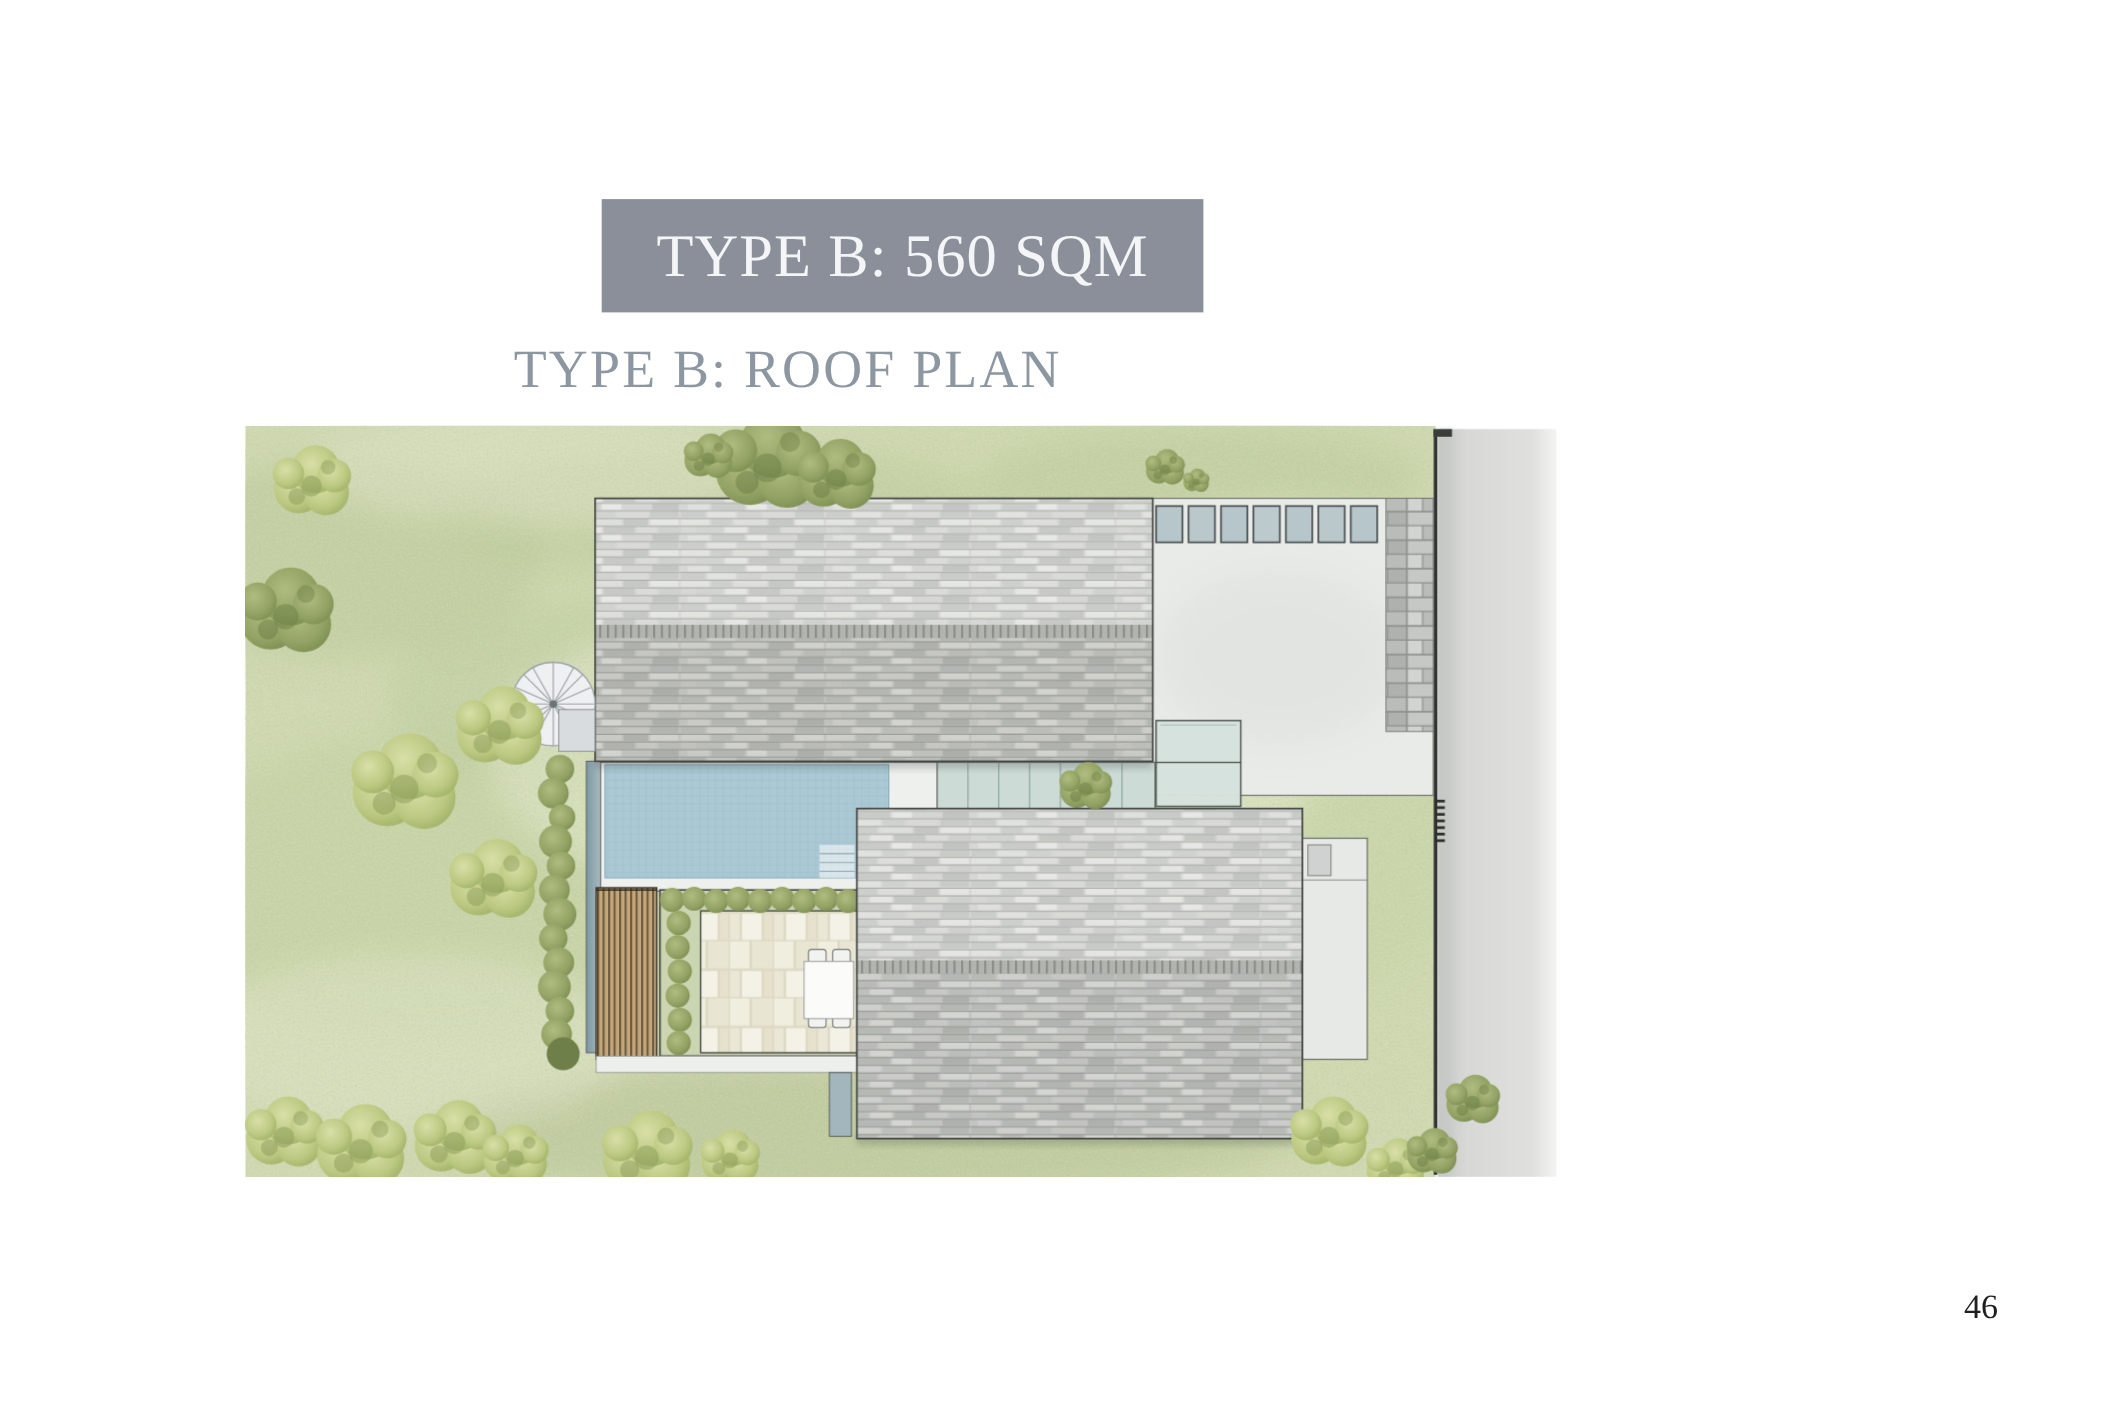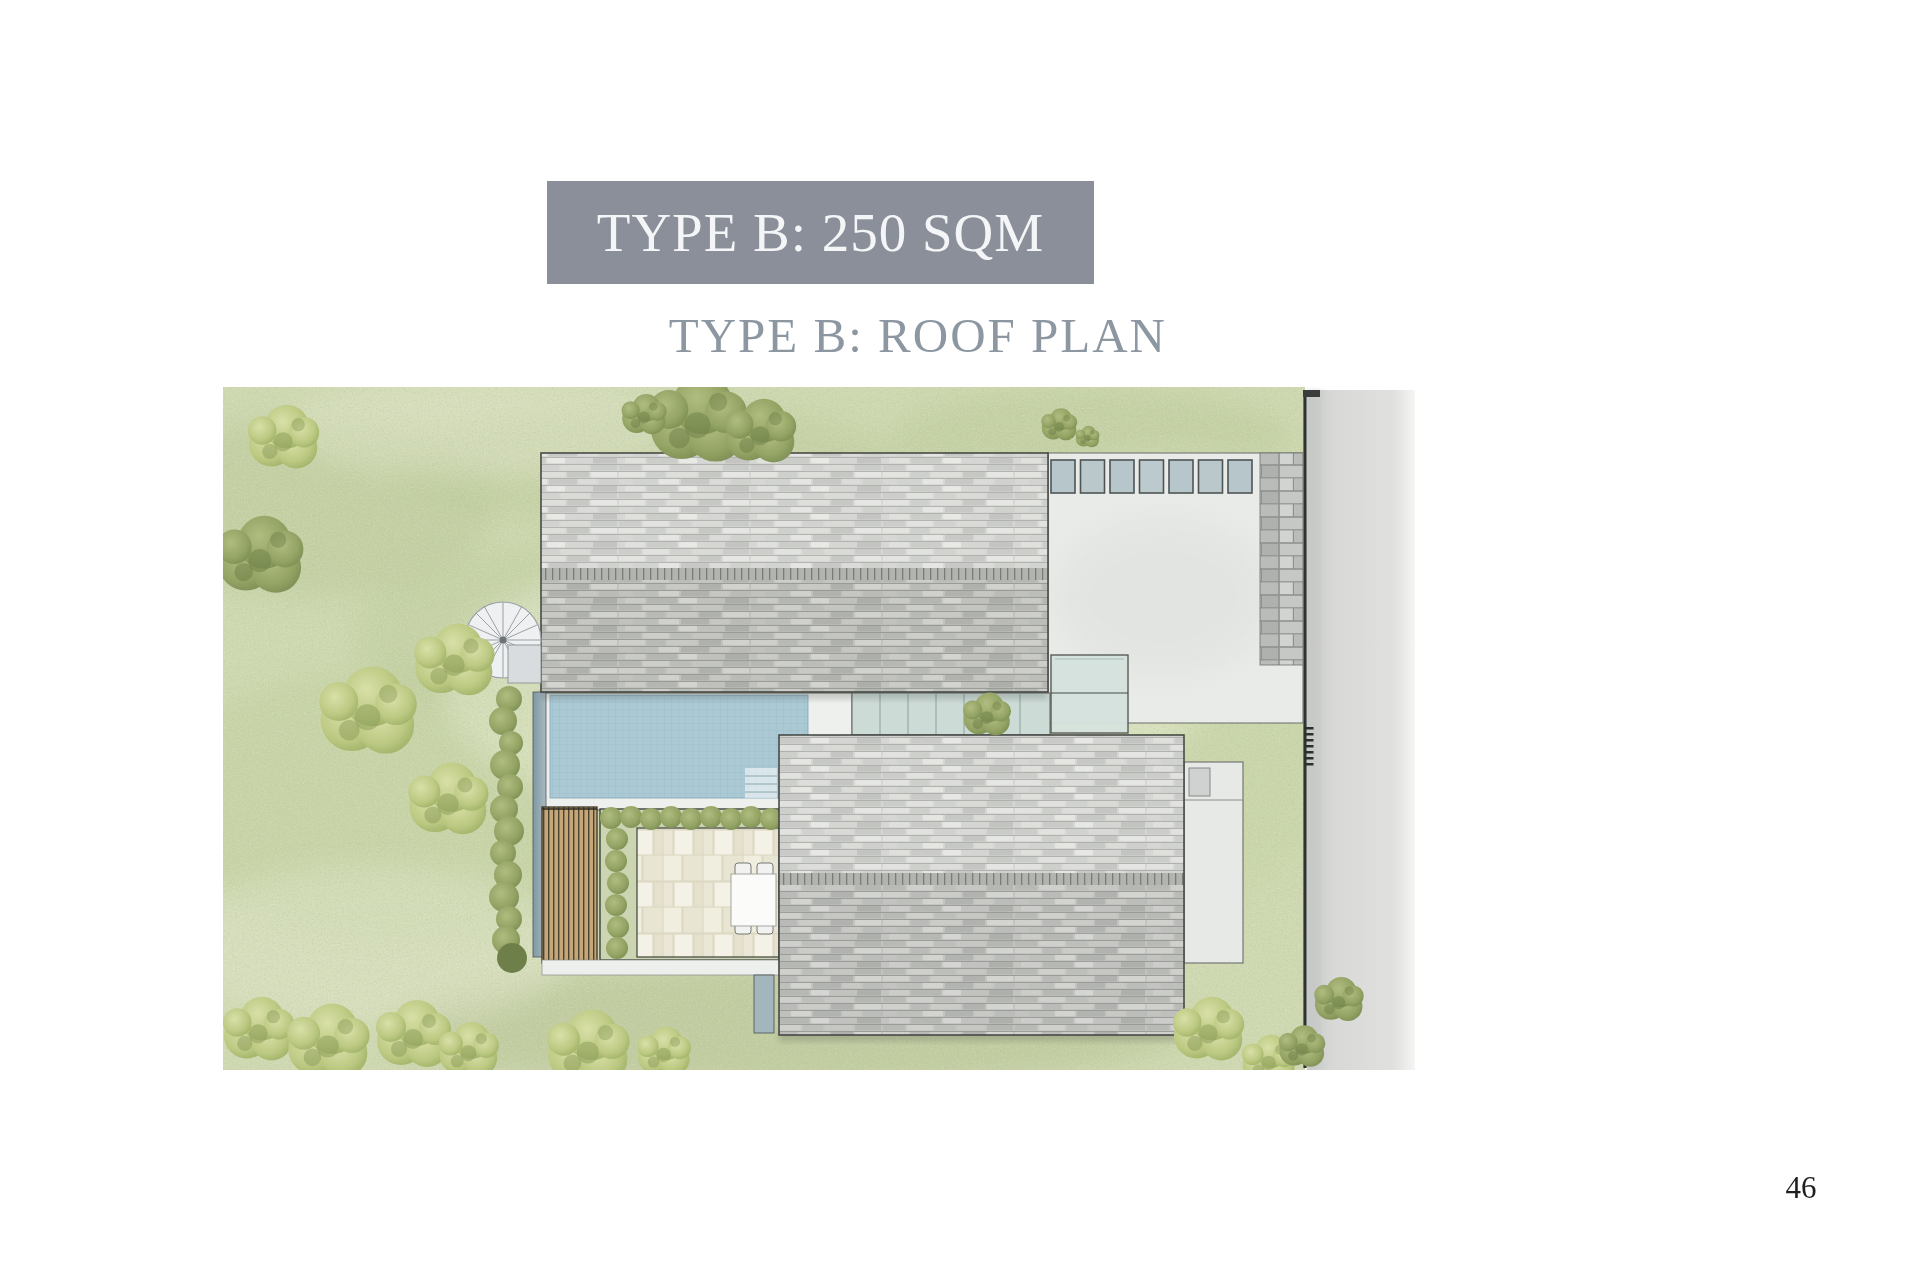--- a/index.html
+++ b/index.html
@@ -3,30 +3,30 @@
 <meta charset="utf-8">
 <style>
   html,body{margin:0;padding:0;}
   body{width:1920px;height:1280px;background:var(--page-bg,#fff);position:relative;overflow:hidden;
        font-family:"Liberation Serif","DejaVu Serif",serif;}
   .abs{position:absolute;}
   #banner{left:547px;top:181px;width:547px;height:103px;background:var(--banner-bg,#8a8f9a);
           color:var(--banner-text,#f4f5f7);text-align:center;line-height:104px;
           font-size:55px;letter-spacing:1px;}
   #subtitle{left:467px;top:306px;width:700px;height:60px;color:var(--subtitle-color,#8d97a2);
-            text-align:right;line-height:60px;font-size:49px;letter-spacing:2px;}
+            text-align:left;line-height:60px;font-size:49px;letter-spacing:2px;}
   #page-number{left:1761px;top:1170px;width:80px;text-align:center;font-size:31px;
                color:var(--page-number-color,#1f1f1f);}
   #plan{left:223px;top:387px;width:1192px;height:683px;}
 </style>
 </head>
 <body>
 
 <div class="abs" id="banner">
-  <span>TYPE B: 250 SQM</span>
+  <span>TYPE B: 560 SQM</span>
 </div>
 
 <div class="abs" id="subtitle">TYPE B: ROOF PLAN</div>
 
 <svg class="abs" id="plan" viewBox="0 0 1192 683" xmlns="http://www.w3.org/2000/svg" aria-label="Watercolor roof plan: two grey shingled roofs, concrete terrace with seven skylights, stone paver path, swimming pool, glass canopy, spiral stair, timber pergola, paved courtyard with dining table, lawn with trees, side road">
   <defs>
     <filter id="b14" x="-40%" y="-40%" width="180%" height="180%">
         <feGaussianBlur stdDeviation="14"></feGaussianBlur>
       </filter>
     <filter id="b3" x="-40%" y="-40%" width="180%" height="180%">

